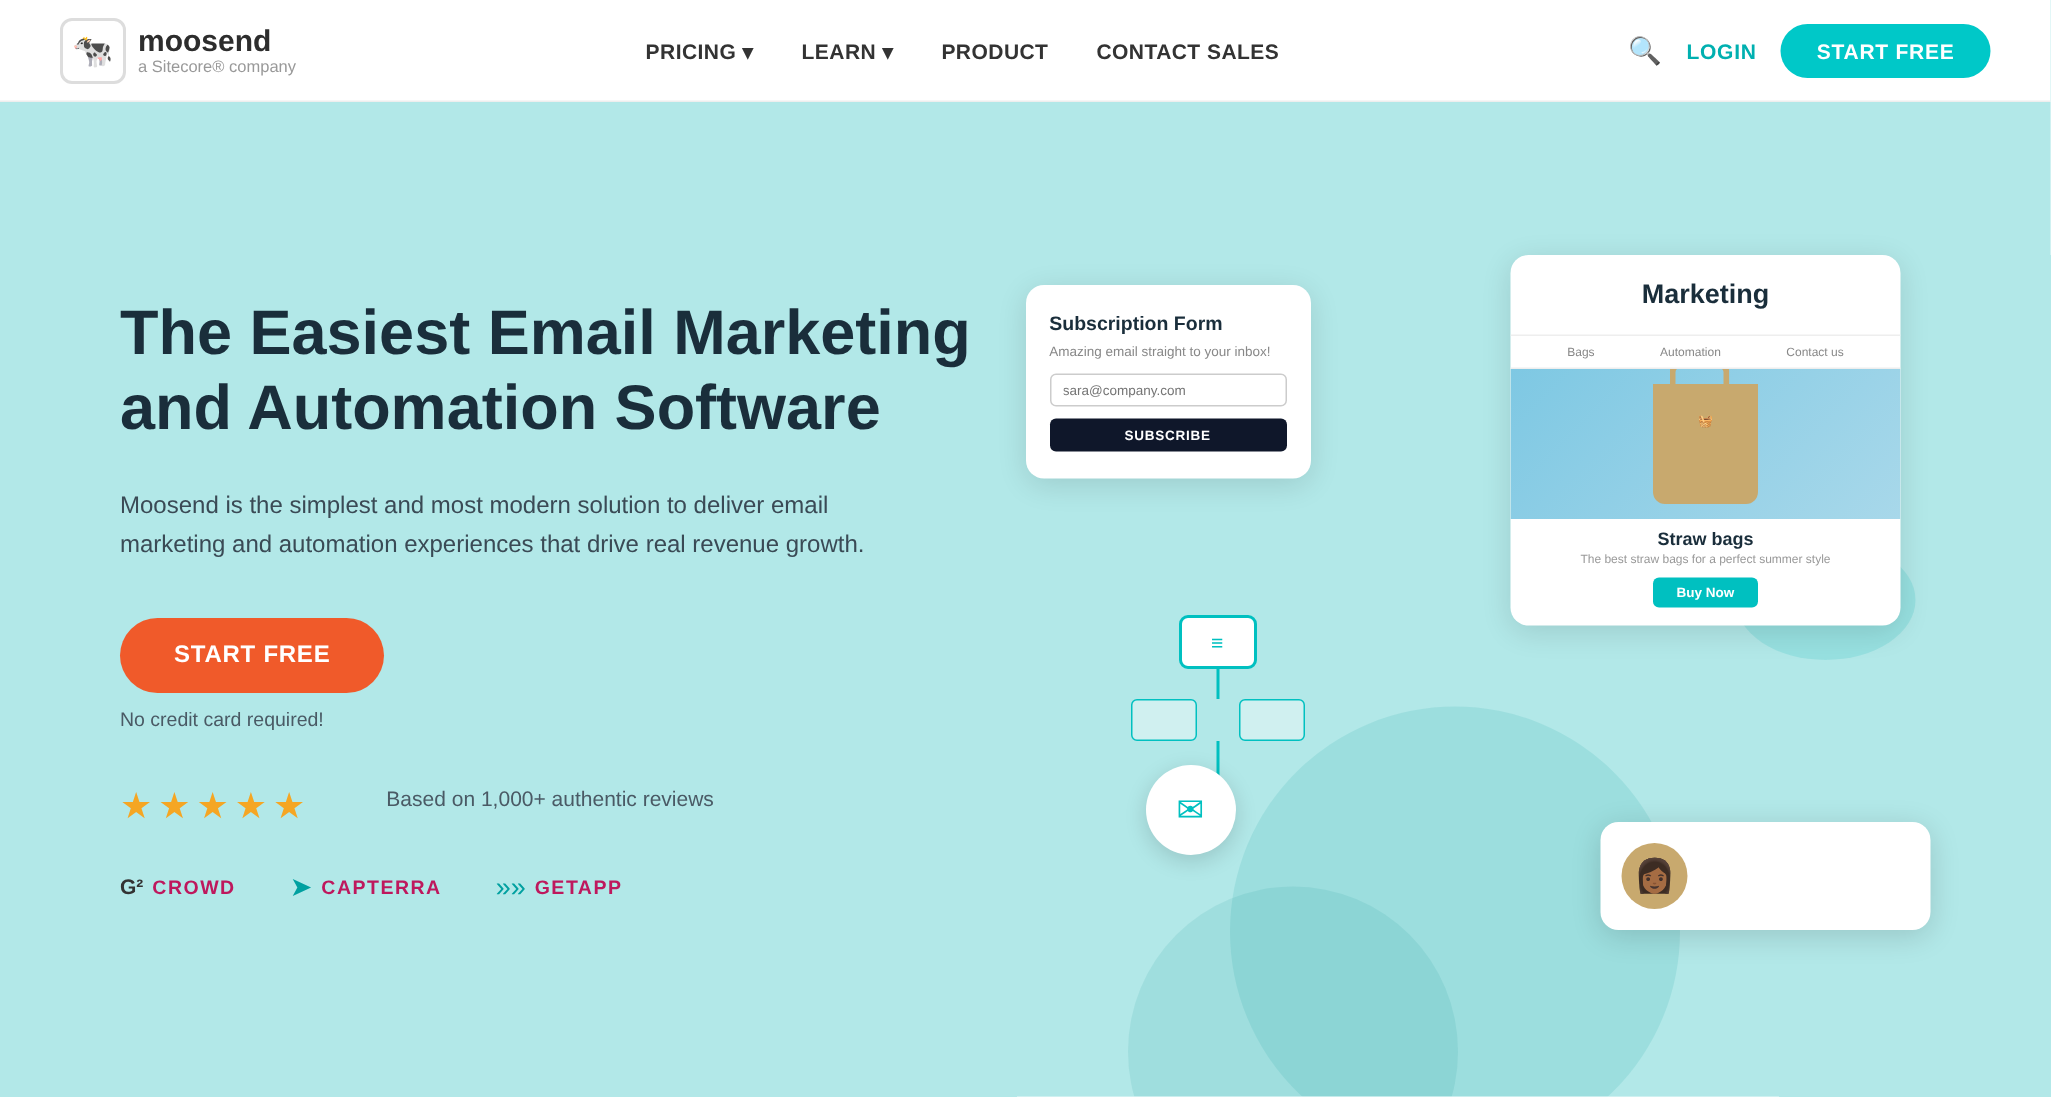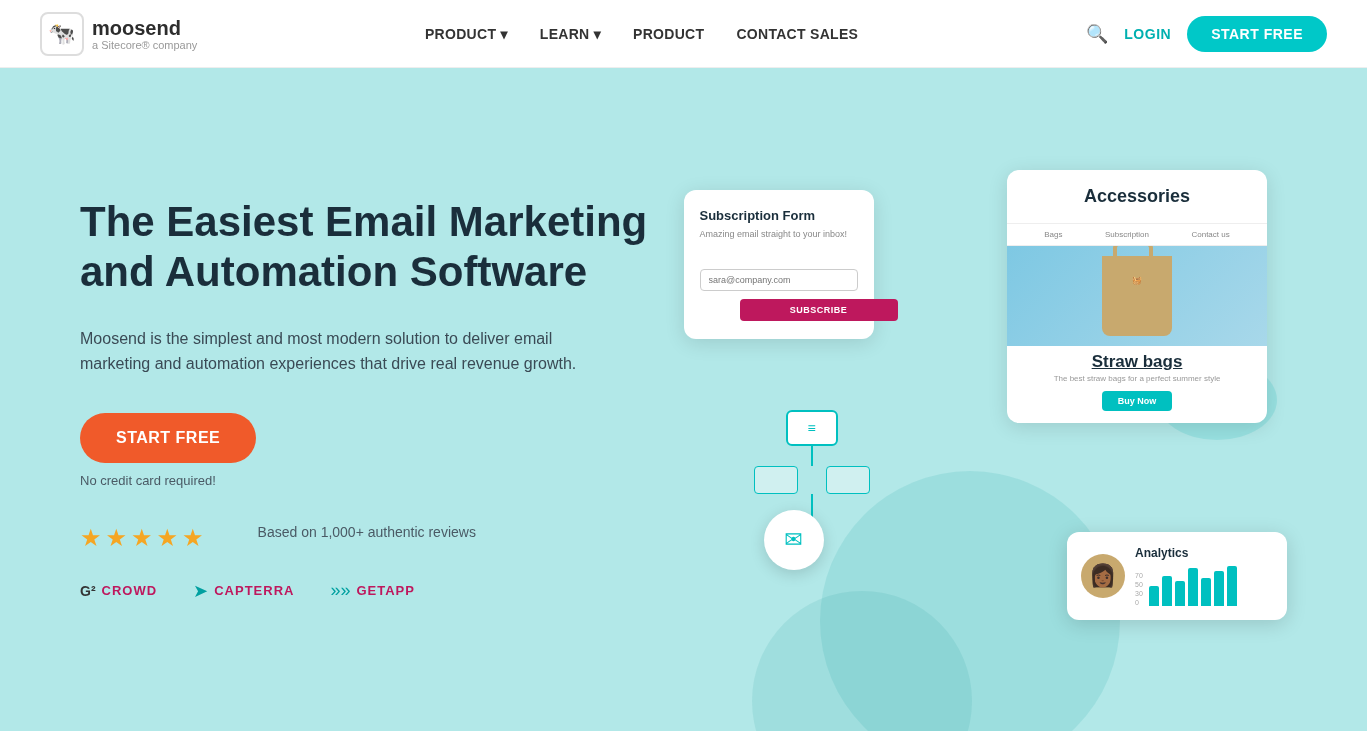--- a/index.html
+++ b/index.html
@@ -79,25 +79,24 @@
       width: 190px; background: #fff; border-radius: 12px;
       padding: 18px 16px; box-shadow: 0 4px 20px rgba(0,0,0,0.12);
       z-index: 3;
     }
     .sub-form-title { font-size: 13px; font-weight: 700; color: #1a2e3b; margin-bottom: 6px; }
     .sub-form-desc { font-size: 9px; color: #888; margin-bottom: 10px; }
     .sub-form-input {
       width: 100%; border: 1px solid #ccc; border-radius: 4px;
       padding: 5px 8px; font-size: 9px; color: #aaa; margin-bottom: 8px;
       outline: none;
-      margin-top: 20px;
     }
     .sub-form-btn {
-      width: 100%; background: #be185d; color: #fff; border: none; border-radius: 4px;
-      padding: 6px; font-size: 9px; font-weight: 700; cursor: pointer; letter-spacing: 0.5px; margin-left: 40px;
+      width: 100%; background: #0f172a; color: #fff; border: none; border-radius: 4px;
+      padding: 6px; font-size: 9px; font-weight: 700; cursor: pointer; letter-spacing: 0.5px;
     }
 
     
     .automation-flow {
       position: absolute; left: 70px; top: 260px;
       display: flex; flex-direction: column; align-items: center;
       z-index: 3;
     }
     .flow-node {
       width: 52px; height: 36px; background: #fff; border: 2px solid #00c0c0;
@@ -148,21 +147,21 @@
       background: #c8a96e;
       border-radius: 0 0 8px 8px;
       position: relative;
     }
     .bag-handle {
       width: 40px; height: 20px;
       border: 4px solid #c8a96e; border-bottom: none;
       border-radius: 50% 50% 0 0;
       position: absolute; top: -18px; left: 11px;
     }
-    .newsletter-product-name { font-size: 17px; font-weight: 700; color: #1a2e3b; text-align: center; padding: 6px 0 2px; text-decoration: underline; }
+    .newsletter-product-name { font-size: 12px; font-weight: 700; color: #1a2e3b; text-align: center; padding: 6px 0 2px; }
     .newsletter-product-desc { font-size: 8px; color: #999; text-align: center; padding: 0 16px 8px; }
     .newsletter-buy-btn {
       display: block; margin: 0 auto 12px;
       background: #00c0c0; color: #fff; border: none; border-radius: 4px;
       padding: 5px 16px; font-size: 9px; font-weight: 700; cursor: pointer;
     }
 
     
     .analytics-card {
       position: absolute; right: 0; bottom: 30px;
@@ -212,21 +211,21 @@
 
 <nav>
   <div class="nav-logo">
     <div class="nav-logo-icon">🐄</div>
     <div class="nav-logo-text">
       <span class="nav-logo-name">moosend</span>
       <span class="nav-logo-sub">a Sitecore® company</span>
     </div>
   </div>
   <div class="nav-links">
-    <a class="nav-link">PRODUCT ▾</a>
+    <a class="nav-link">PRICING ▾</a>
     <a class="nav-link">LEARN ▾</a>
     <a class="nav-link">PRODUCT</a>
     <a class="nav-link">CONTACT SALES</a>
   </div>
   <div class="nav-right">
     <span class="search-icon">🔍</span>
     <a class="login-btn">LOGIN</a>
     <button class="start-free-btn-nav">START FREE</button>
   </div>
 </nav>
@@ -290,61 +289,41 @@
       </div>
       <div class="flow-line" style="height:30px;"></div>
     </div>
 
     <div class="email-node">
       <span class="email-icon-inner">✉</span>
     </div>
 
     <div class="newsletter-card">
       <div class="newsletter-header">
-        <div class="newsletter-title">Accessories</div>
+        <div class="newsletter-title">Marketing</div>
       </div>
       <div class="newsletter-nav">
         <span class="newsletter-nav-item">Bags</span>
-        <span class="newsletter-nav-item">Subscription</span>
+        <span class="newsletter-nav-item">Automation</span>
         <span class="newsletter-nav-item">Contact us</span>
       </div>
       <div class="newsletter-img">
         <div style="position:relative; display:inline-block;">
           <div class="bag-visual">
             <div class="bag-handle"></div>
             <div style="position:absolute; top:20px; left:50%; transform:translateX(-50%); font-size:8px; color:#a07840;">🧺</div>
           </div>
         </div>
       </div>
       <div class="newsletter-product-name">Straw bags</div>
       <div class="newsletter-product-desc">The best straw bags for a perfect summer style</div>
       <button class="newsletter-buy-btn">Buy Now</button>
     </div>
 
     <div class="analytics-card">
       <div class="analytics-avatar">
         <span>👩🏾</span>
       </div>
-      <div class="analytics-content">
-        <div class="analytics-title">Analytics</div>
-        <div style="display:flex; gap:6px; align-items:flex-end;">
-          <div class="analytics-labels">
-            <span class="analytics-label">70</span>
-            <span class="analytics-label">50</span>
-            <span class="analytics-label">30</span>
-            <span class="analytics-label">0</span>
-          </div>
-          <div class="analytics-bars">
-            <div class="analytics-bar" style="height:20px;"></div>
-            <div class="analytics-bar" style="height:30px;"></div>
-            <div class="analytics-bar" style="height:25px;"></div>
-            <div class="analytics-bar" style="height:38px;"></div>
-            <div class="analytics-bar" style="height:28px;"></div>
-            <div class="analytics-bar" style="height:35px;"></div>
-            <div class="analytics-bar" style="height:40px;"></div>
-          </div>
-        </div>
-      </div>
     </div>
 
     <div class="deco-circle"></div>
   </div>
 </section>
 
 </body></html>

